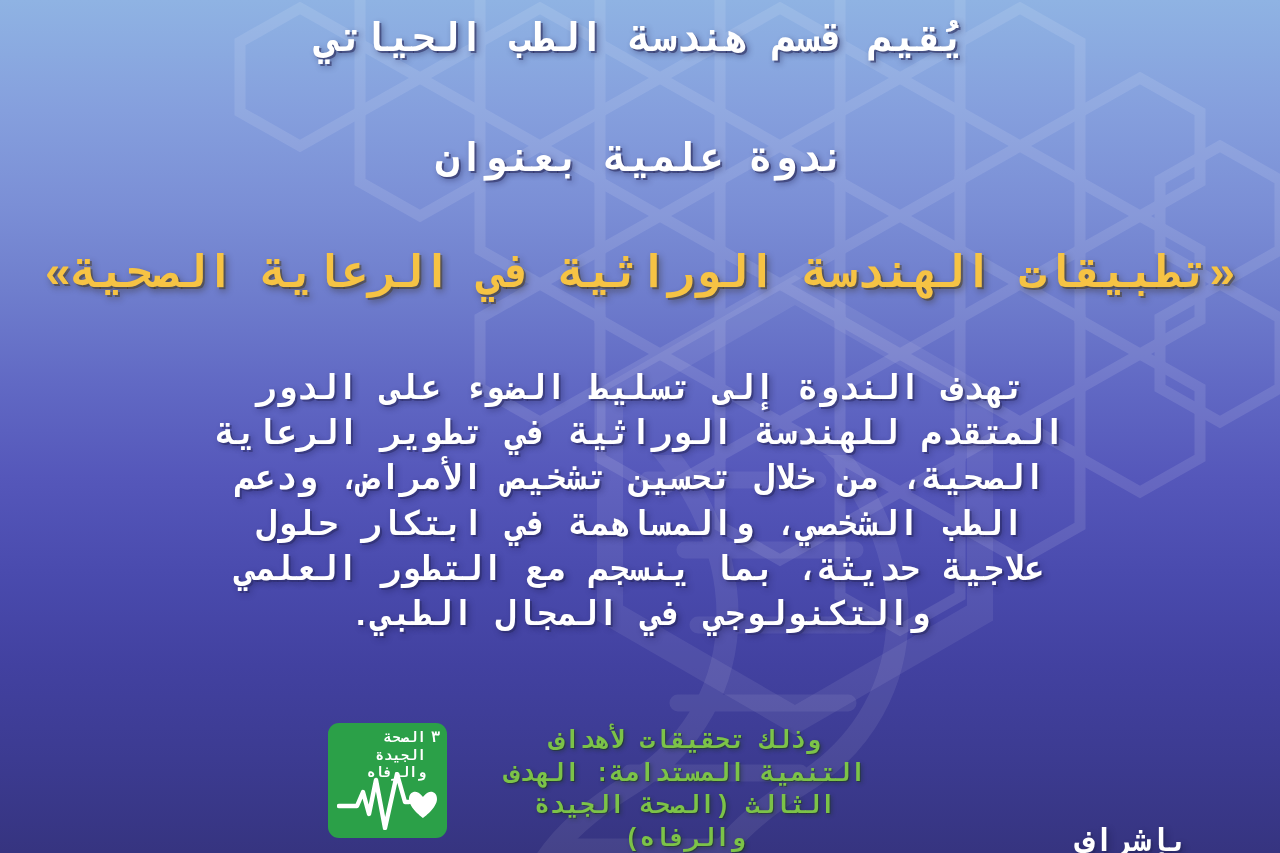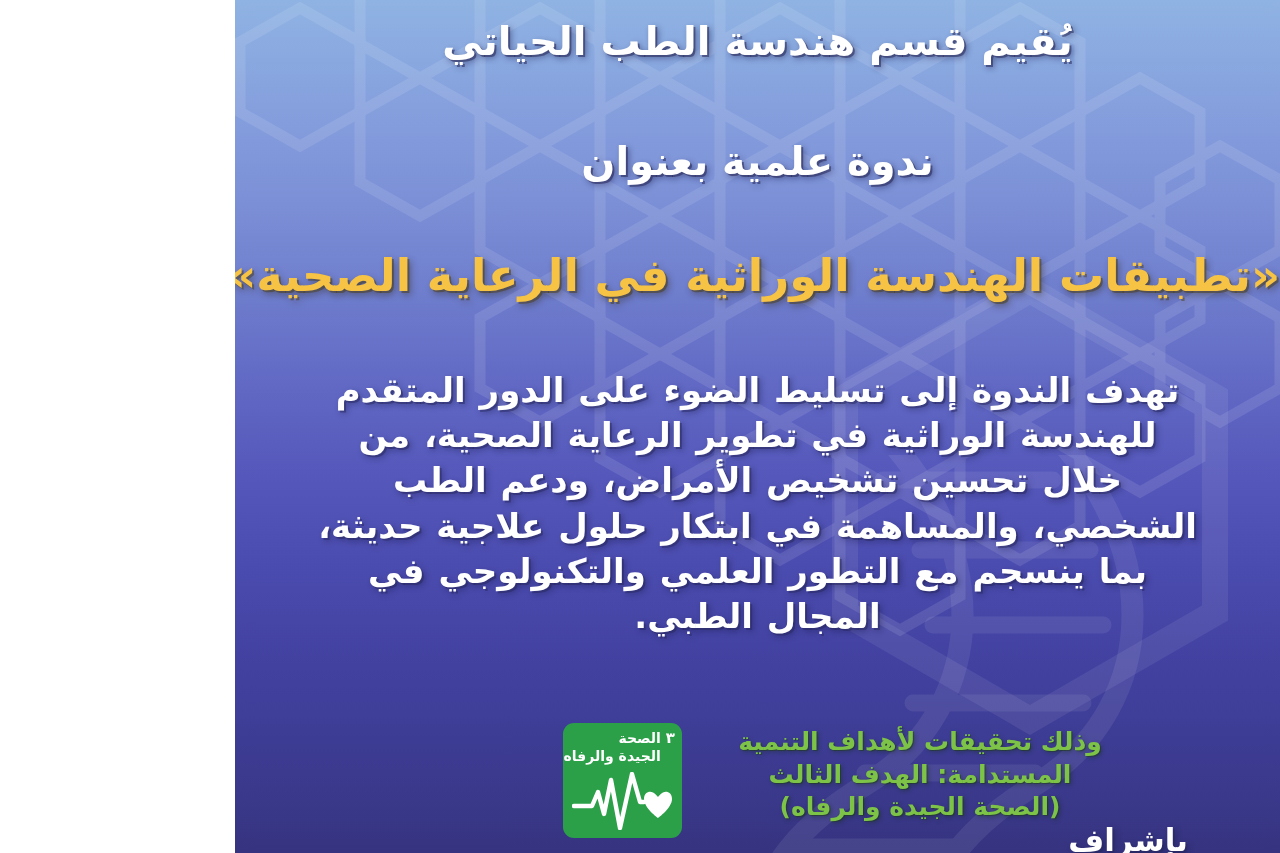--- a/index.html
+++ b/index.html
@@ -6,34 +6,35 @@
   * { margin:0; padding:0; box-sizing:border-box; }
 
   html, body {
     width:1280px; height:853px;
     overflow:hidden;
     font-family:"DejaVu Sans", sans-serif;
   }
 
   #poster {
     position:relative;
-    width:1045px; height:853px;
+    width:1280px; height:853px;
     background:linear-gradient(180deg,
       #8fb3e3 0%,
       #859fdd 13%,
       #7b8fd6 24%,
       #6f7ecd 34%,
       #6169c4 45%,
       #5557ba 56%,
       #4a4bae 67%,
       #4241a0 78%,
       #3c3b91 89%,
       #363480 100%);
     overflow:hidden;
     direction:rtl;
+    font-family:Liberation Mono, monospace;
   }
 
   
   .wm {
     position:absolute;
     pointer-events:none;
     opacity:.085;
   }
   .wm svg { display:block; }
 

